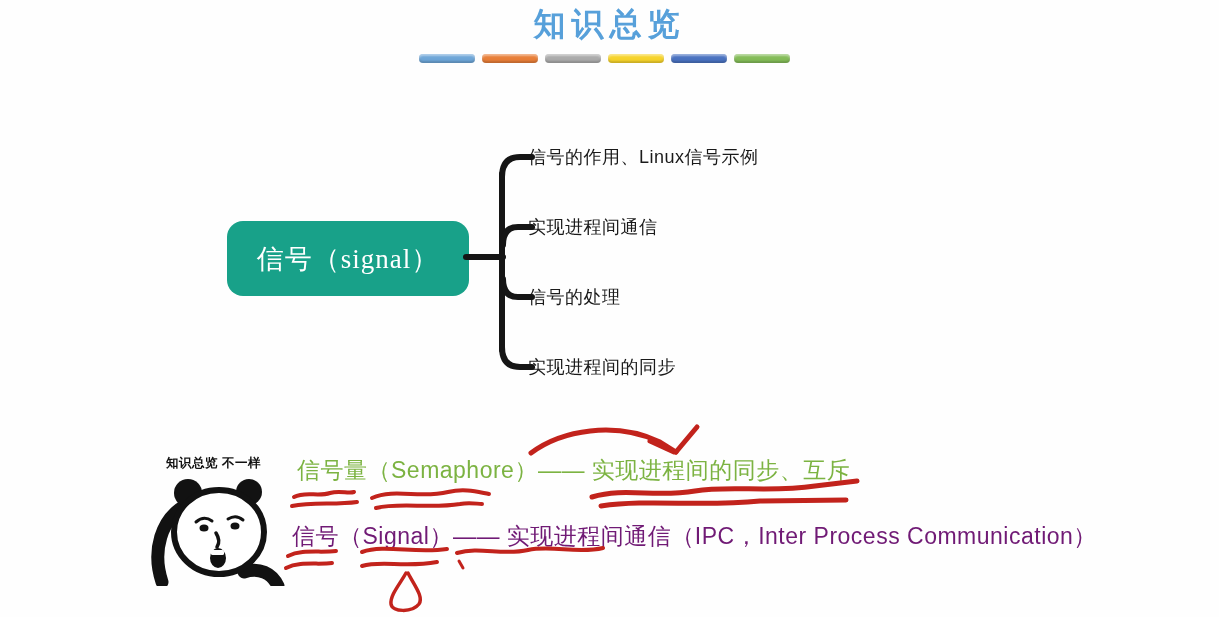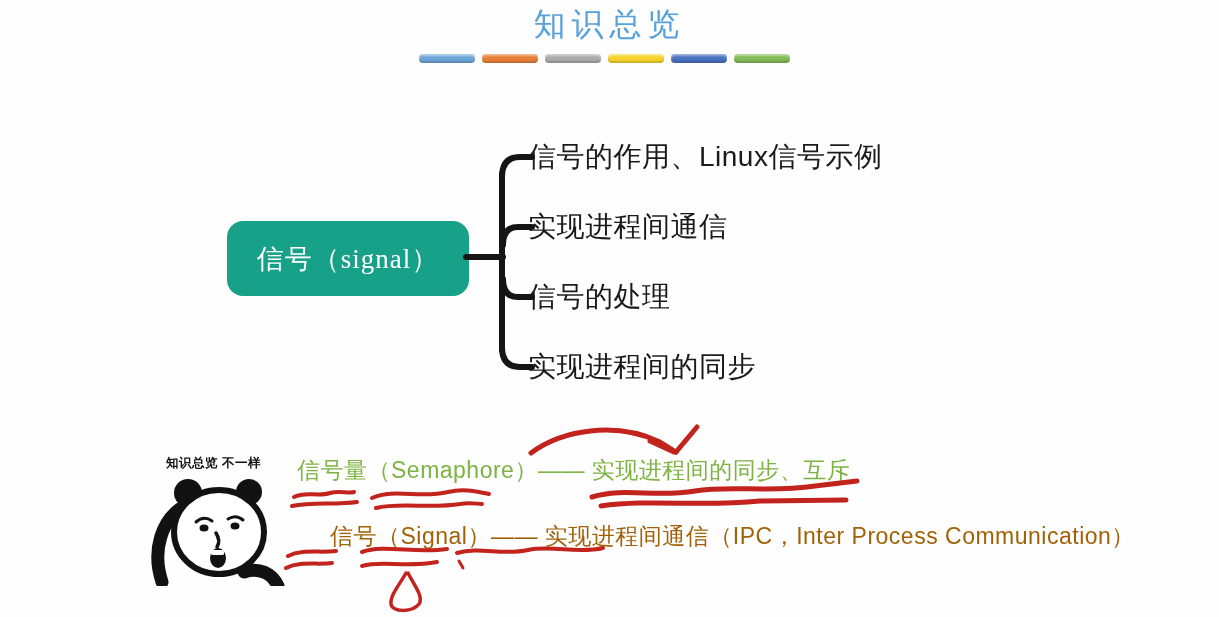--- a/index.html
+++ b/index.html
@@ -5,40 +5,40 @@
   html,body{margin:0;padding:0;background:#ffffff;}
   .stage{
     position:relative;width:1219px;height:617px;overflow:hidden;
     background:#fefefe;
     font-family:"Liberation Sans","DejaVu Sans",sans-serif;
   }
   .title{
     position:absolute;top:3px;left:0;width:100%;
     text-align:center;
     font-family:"Liberation Serif","DejaVu Serif",serif;
-    font-size:32px;font-weight:400;letter-spacing:6px;
+    font-size:32px;font-weight:700;letter-spacing:6px;
   }
   .bars{
     position:absolute;top:54px;left:419px;
     display:flex;gap:7px;
   }
   .bar{
     width:56px;height:9px;border-radius:4px;
     box-shadow:inset 0 2px 2px rgba(255,255,255,.45), inset 0 -2px 2px rgba(0,0,0,.18);
   }
   .root-box{
     position:absolute;left:227px;top:221px;width:242px;height:75px;
     border-radius:16px;
     display:flex;align-items:center;justify-content:center;
     font-family:"Liberation Serif","DejaVu Serif",serif;
     font-size:27px;font-weight:500;letter-spacing:1px;
   }
   .branch{
     position:absolute;left:528px;height:30px;line-height:30px;
-    font-size:28px;font-weight:500;letter-spacing:0.5px;
+    font-size:18px;font-weight:500;letter-spacing:0.5px;
     white-space:nowrap;
   }
   .branch-1{top:142px;}
   .branch-2{top:212px;}
   .branch-3{top:282px;text-align:right;}
   .branch-4{top:352px;}
   .note{
     position:absolute;height:28px;line-height:28px;
     font-size:23px;white-space:nowrap;letter-spacing:0.5px;
   }
@@ -100,21 +100,21 @@
       <path d="M82,51 q8,-5 15,1" fill="none" stroke-width="3" stroke-linecap="round"></path>
       <ellipse cx="58" cy="60" rx="4.5" ry="3.5" stroke="none" fill="#121212"></ellipse>
       <ellipse cx="89" cy="58" rx="4.5" ry="3.5" stroke="none" fill="#121212"></ellipse>
       <path d="M70,65 q5,8 1,14" fill="none" stroke-width="3.5" stroke-linecap="round"></path>
       <ellipse cx="72" cy="90" rx="8" ry="10" stroke="none" fill="#121212"></ellipse>
       <rect x="65" y="82" width="13" height="5" rx="1.5" stroke="none" fill="#ffffff"></rect>
     </g>
   </svg>
 
   <div class="note note-1" style="color: rgb(124, 179, 66);">信号量（Semaphore）—— 实现进程间的同步、互斥</div>
-  <div class="note note-2" style="color: #a16207; margin-left: 38px;">信号（Signal）—— 实现进程间通信（IPC，Inter Process Communication）</div>
+  <div class="note note-2" style="color: #701a75;">信号（Signal）—— 实现进程间通信（IPC，Inter Process Communication）</div>
 
   <svg class="layer" width="1219" height="617" viewBox="0 0 1219 617">
     <g fill="none" stroke-width="4" stroke-linecap="round" stroke-linejoin="round" stroke="#c2231c">
       <path stroke-width="5" d="M531,453 C562,430 615,421 660,442 L676,452"></path>
       <path stroke-width="5" d="M650,441 L674,452"></path>
       <path stroke-width="5" d="M676,452 L697,427"></path>
       <path d="M294,497 C305,491 318,497 330,493 C340,490 348,494 354,492"></path>
       <path d="M292,506 C312,502 336,505 357,502"></path>
       <path d="M372,498 C395,488 420,499 448,492 C465,488 478,492 489,494"></path>
       <path d="M376,508 C400,502 430,509 460,504 C470,502 477,504 482,504"></path>

